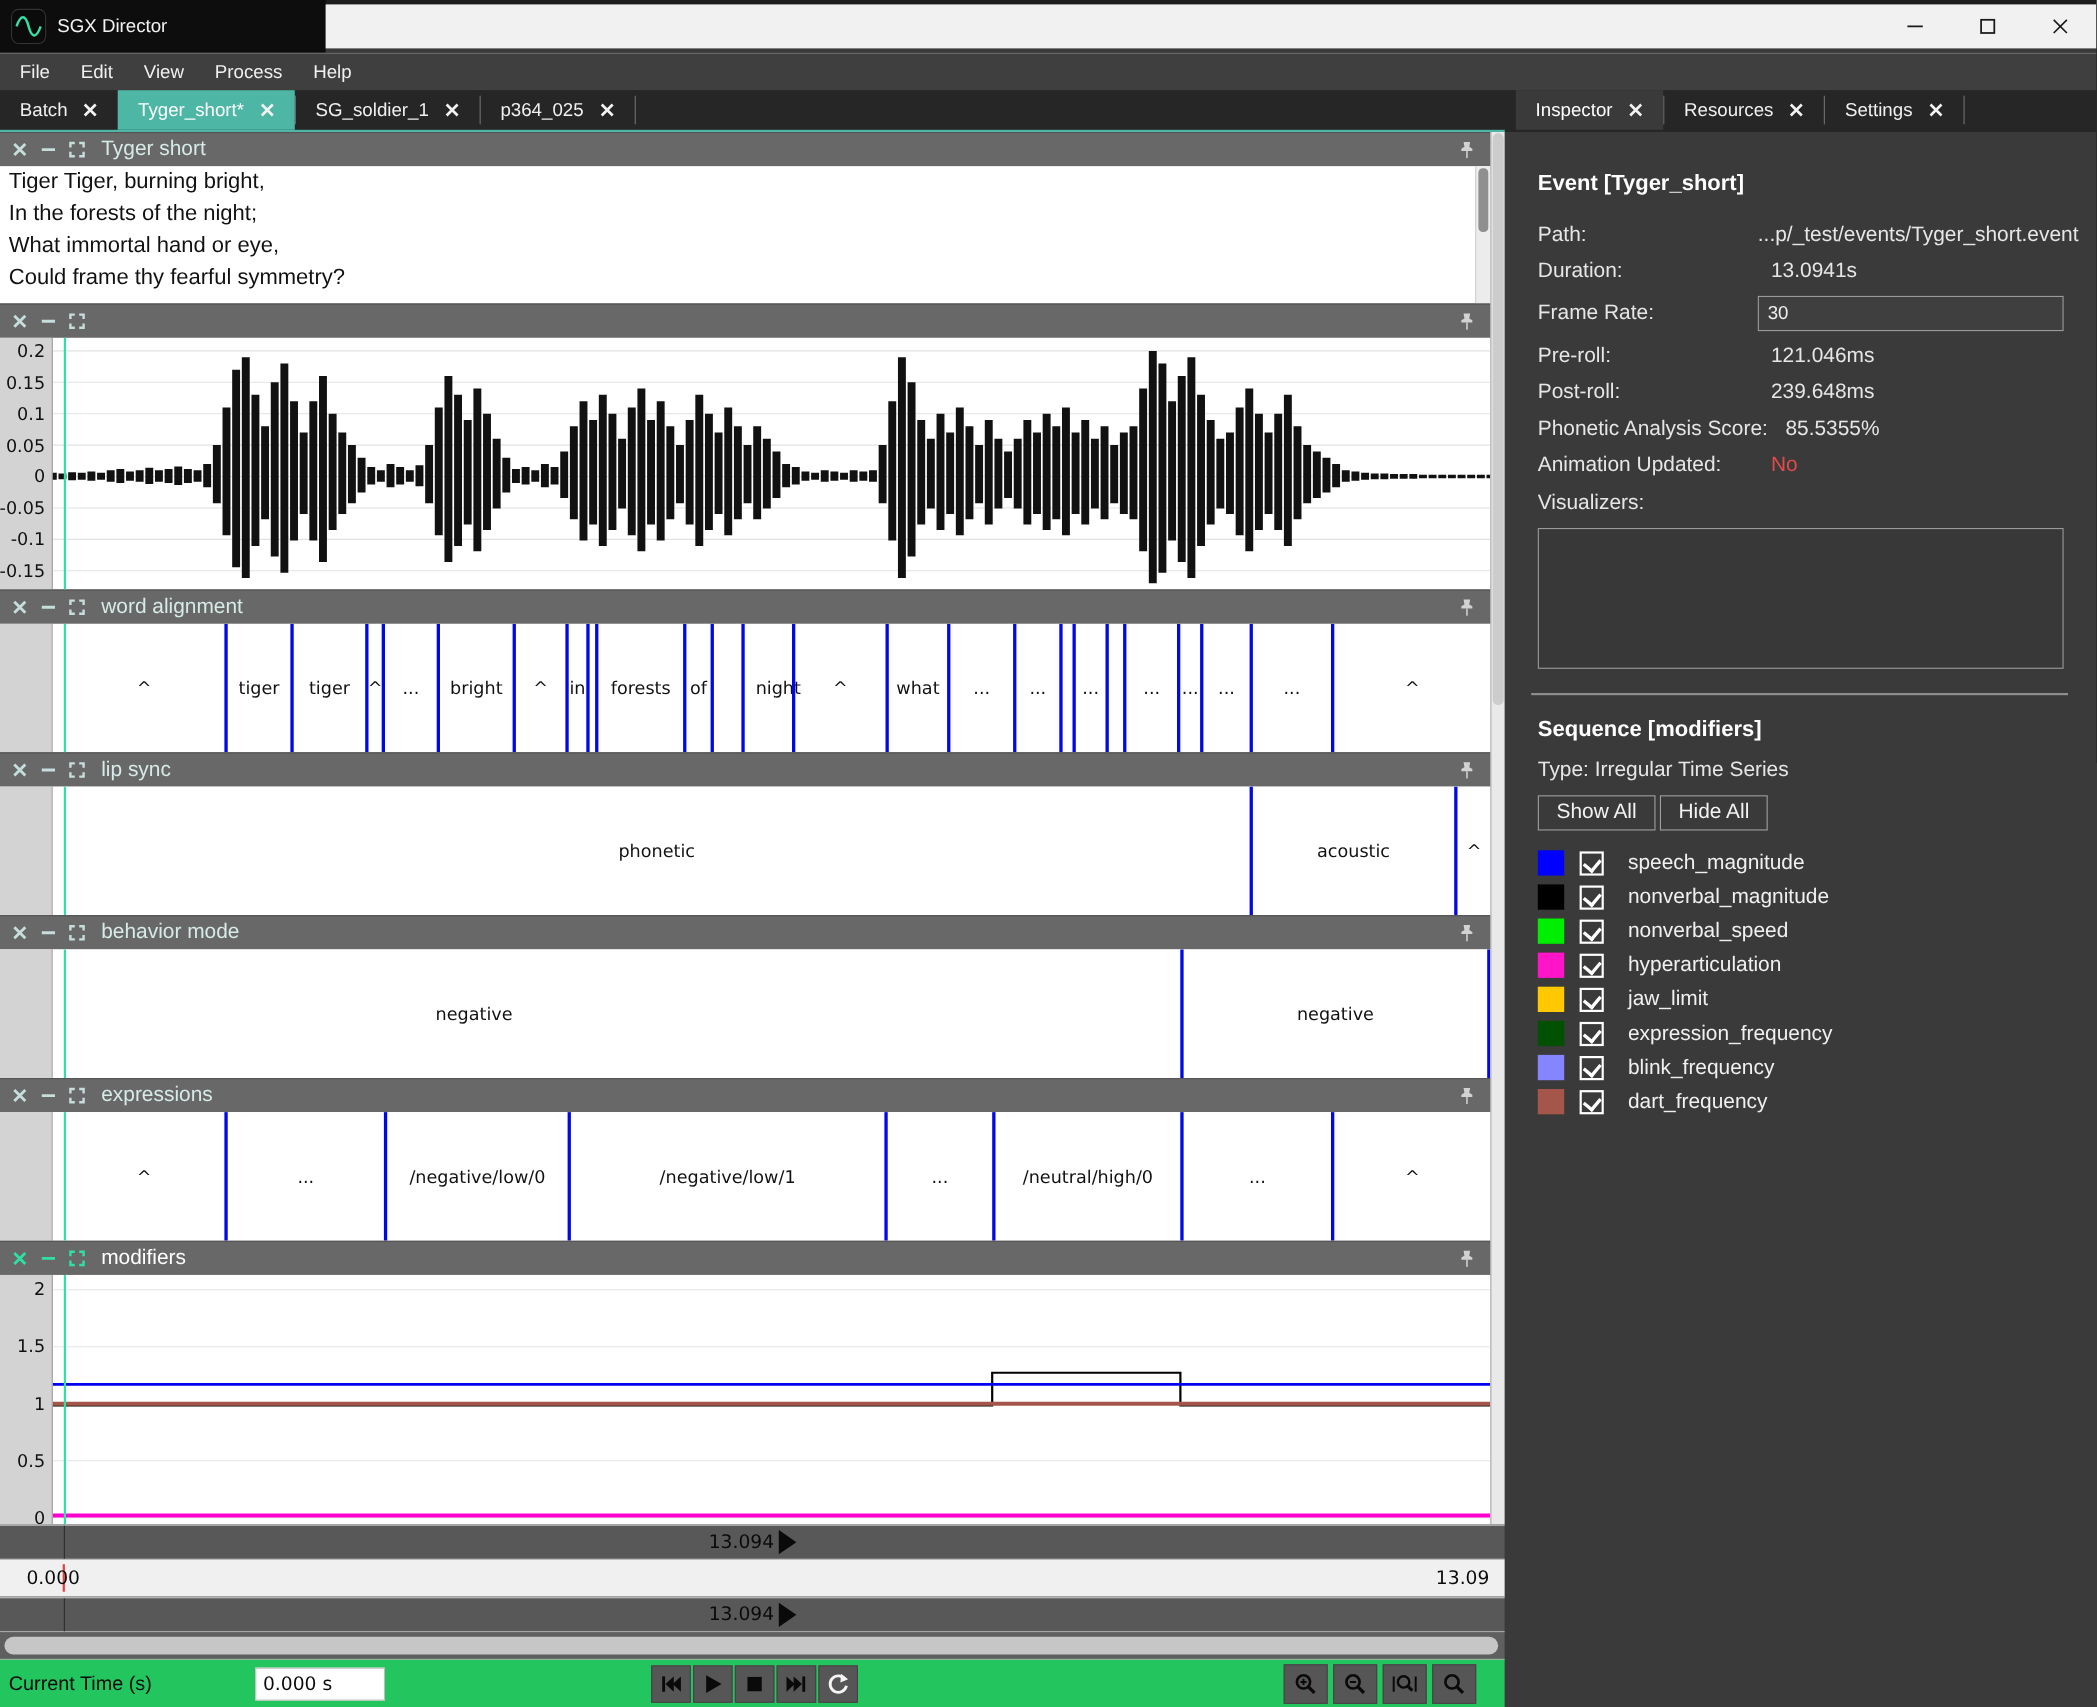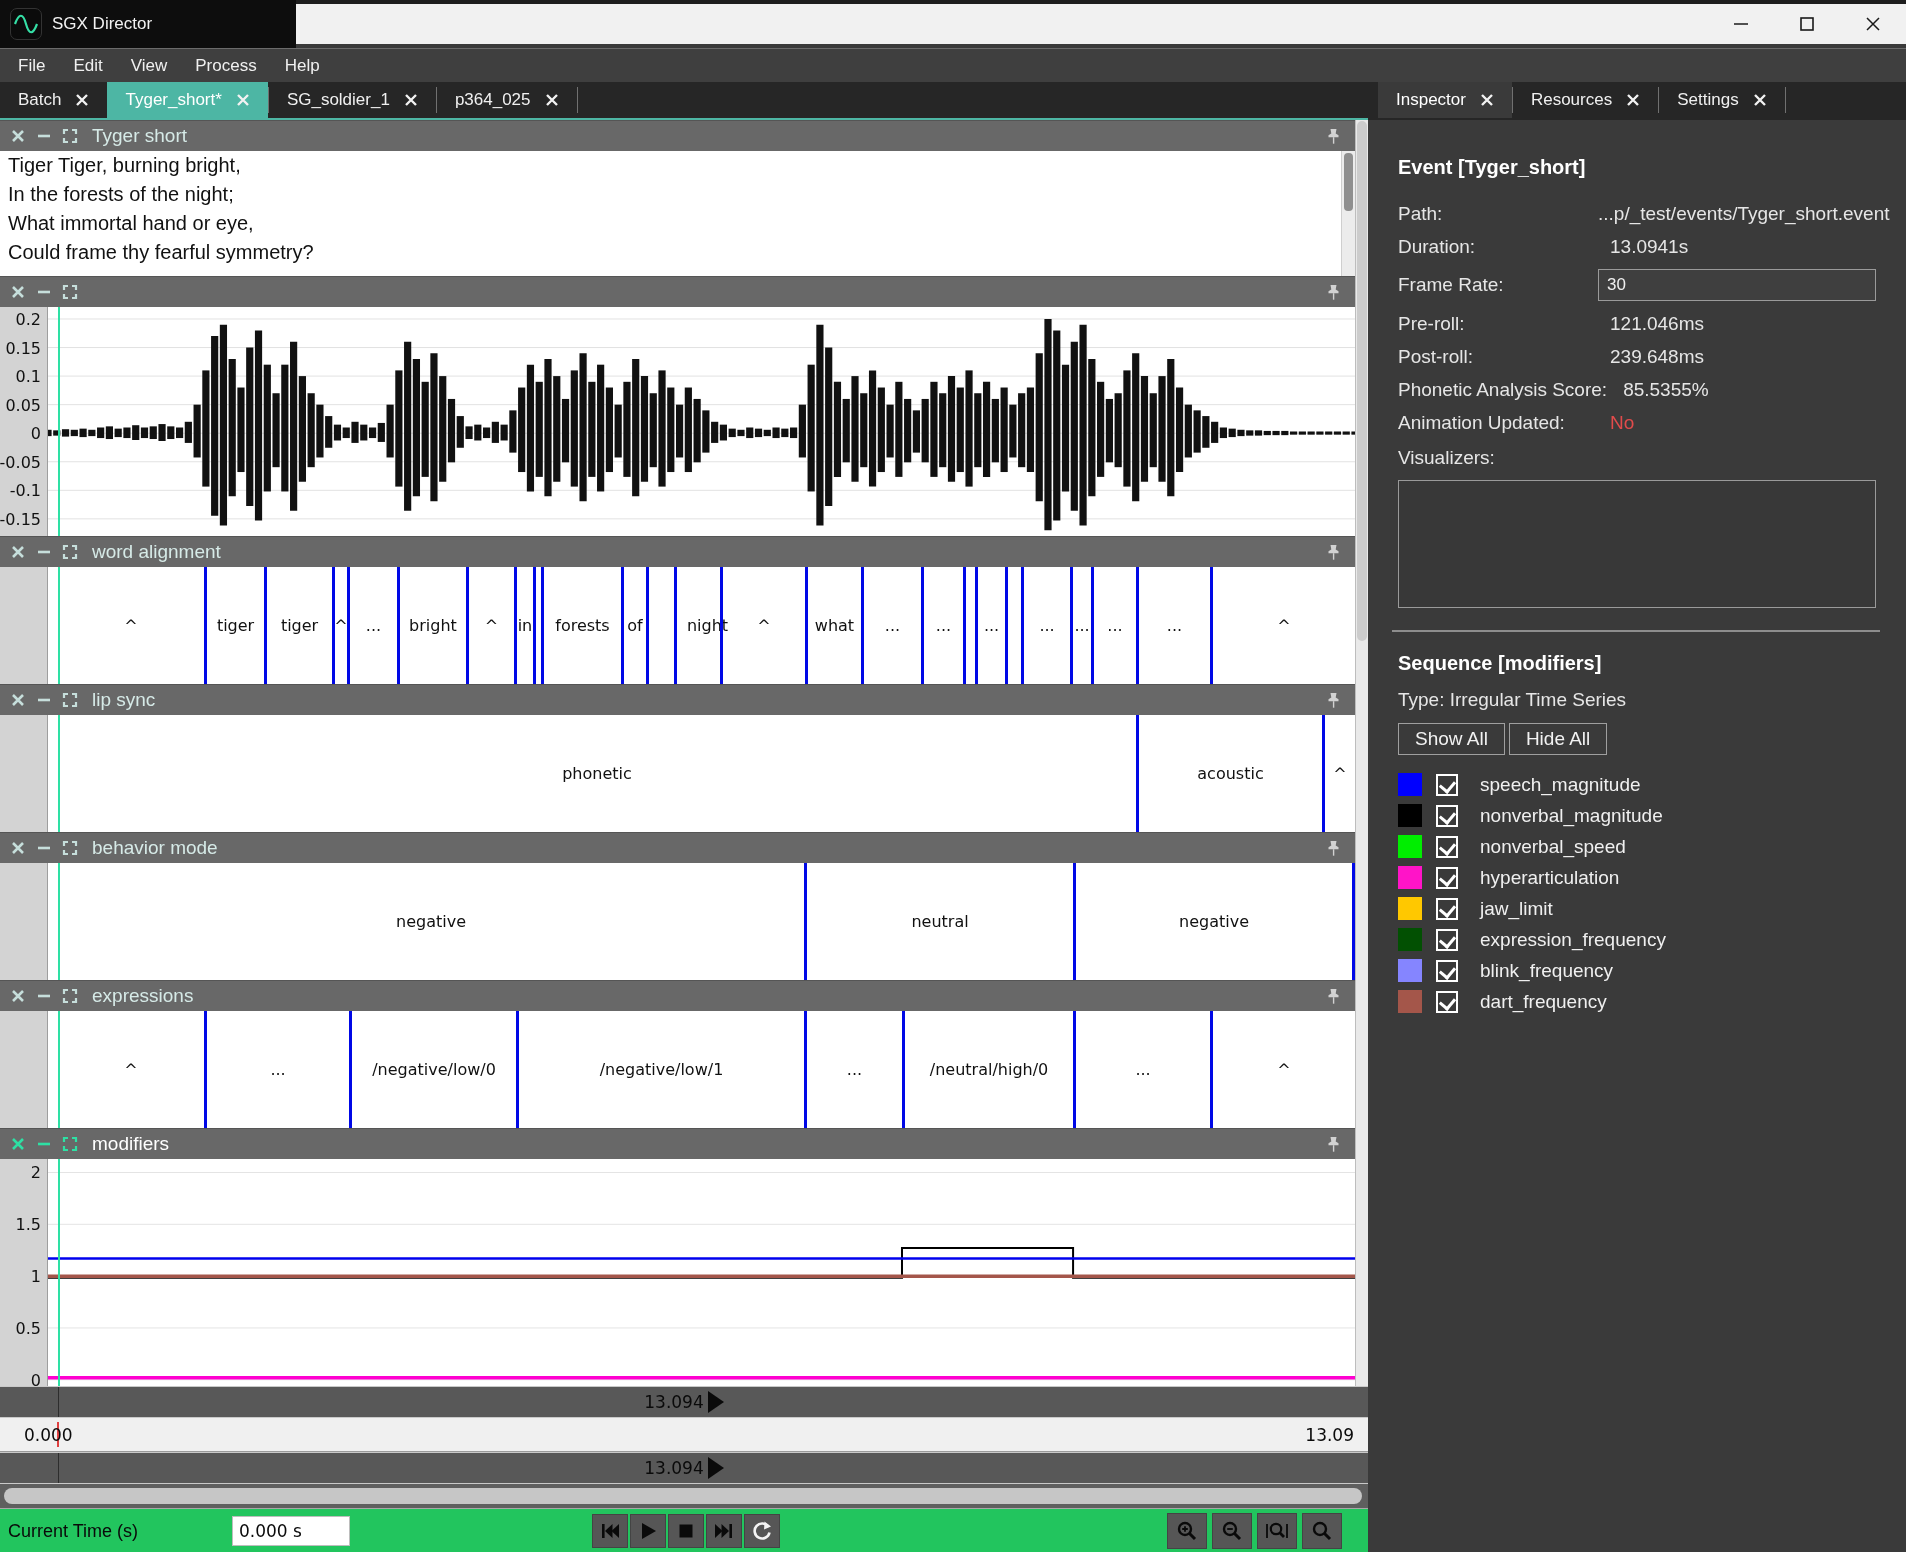--- a/index.html
+++ b/index.html
@@ -610,23 +610,20 @@
                 <path d="M4.5 1 h6 l-0.8 4.5 L12.5 7.2 v2 H2.5 v-2 L5.3 5.5 Z" fill="#d2d2d2"></path>
                 <rect x="6.9" y="9.2" width="1.4" height="6.5" fill="#d2d2d2"></rect>
               </svg></span>
           </div>
           <div class="panel-body track-body">
             <div class="gutter"></div>
             <div class="plot">
               <div class="seg no-left" style="left: 0.77%; width: 57.07%;">
                 <span>negative</span>
               </div>
-              <div class="seg" style="left: 57.84%; width: 20.59%;">
-                <span>neutral</span>
-              </div>
               <div class="seg right-edge" style="left: 78.43%; width: 21.57%;">
                 <span>negative</span>
               </div>
               <div class="playhead"></div>
             </div>
           </div>
           <div class="panel-header">
             <span class="ph-icon">
               <svg width="16" height="16" viewBox="0 0 16 16">
                 <path d="M3 3 L13 13 M13 3 L3 13" stroke="#c6dedb" stroke-width="2.6"></path>

